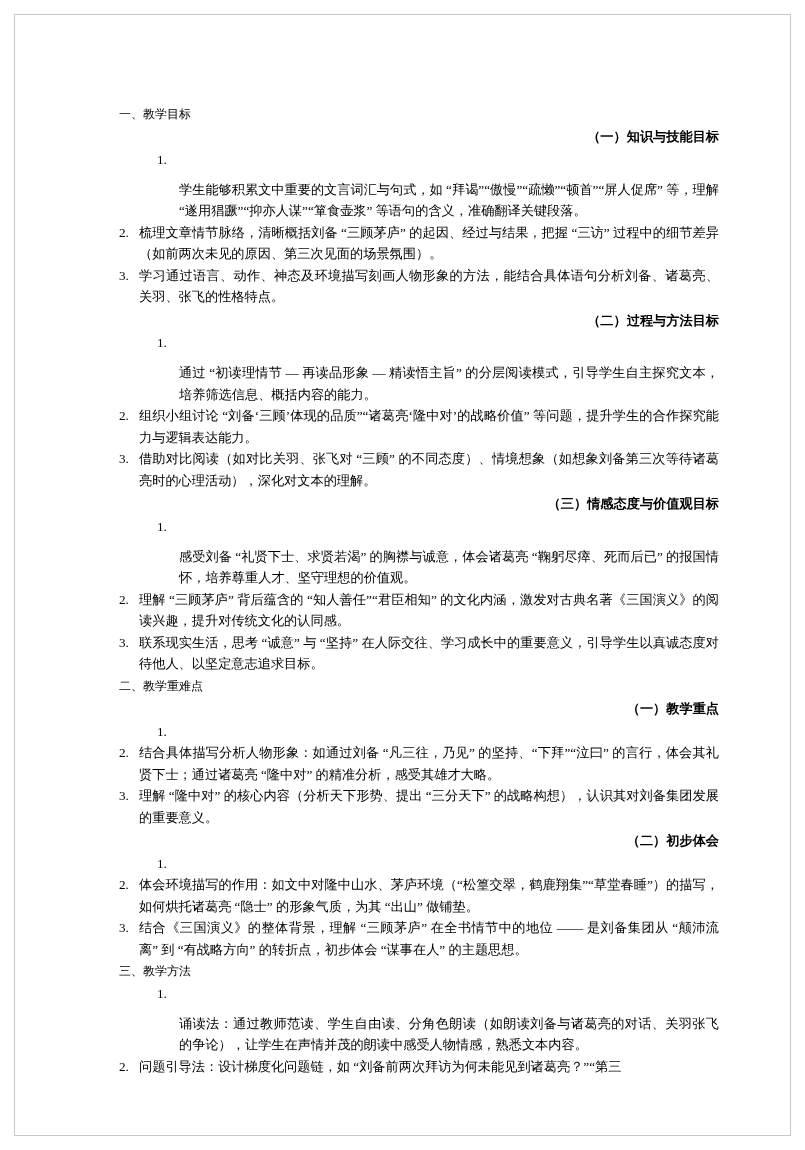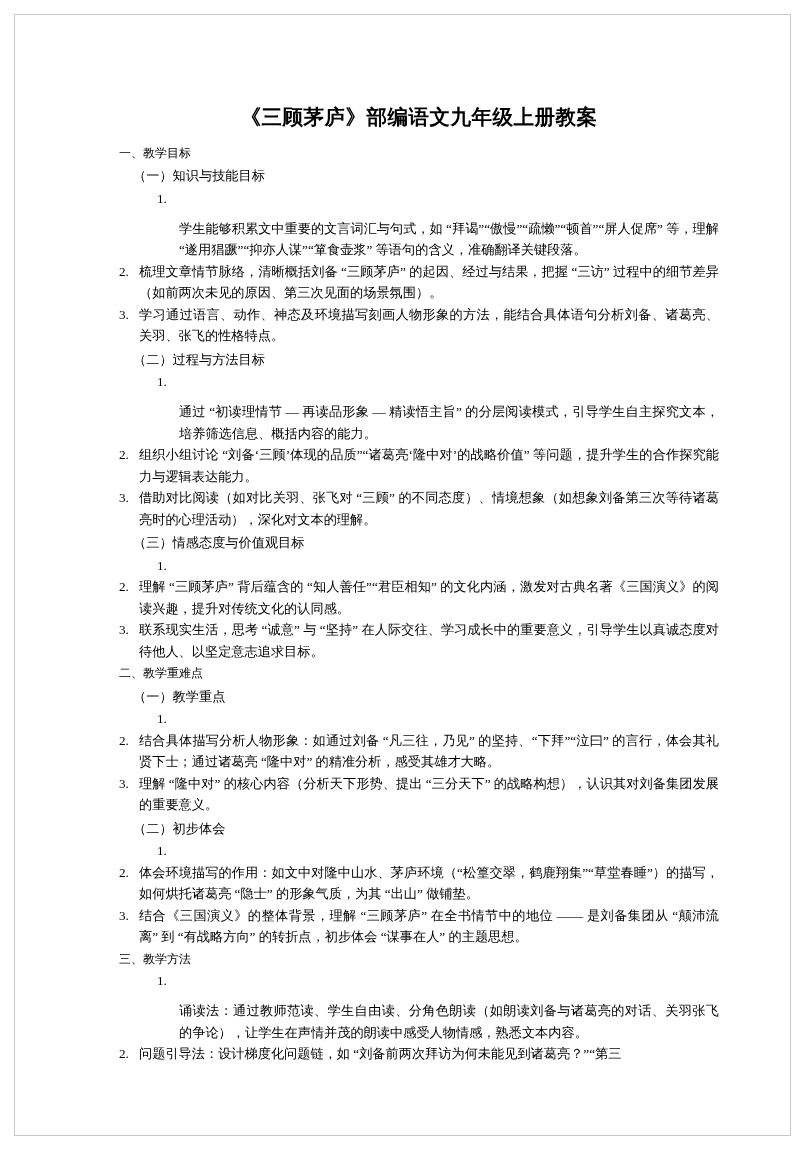--- a/index.html
+++ b/index.html
@@ -42,24 +42,25 @@
     font-family: "Liberation Serif", "DejaVu Serif", serif;
   }
   .h1 {
     font-size: 12px;
     font-weight: normal;
     margin: 2px 0 1px 0;
     line-height: 1.62;
   }
   .h2 {
     font-size: 13.2px;
-    font-weight: normal;
+    font-weight: bold;
     margin: 2px 0 1px 0;
     padding-left: 14px;
     line-height: 1.62;
+    text-align: right;
   }
   
   .num {
     display: flex;
     font-size: 13.2px;
     line-height: 1.63;
     margin: 0;
   }
   .num > .n {
     flex: 0 0 auto;
@@ -89,21 +90,20 @@
   b.inline {
     font-weight: normal;
   }
 </style>
 </head>
 <body>
 
 <div class="page">
   <div class="sheet">
     <div class="content">
-      <h1 class="doc-title">《三顾茅庐》部编语文九年级上册教案</h1>
       <div id="sections">
           <div class="h1">一、教学目标</div>
           <div class="h2">（一）知识与技能目标</div>
           <div class="subnum">
             <span class="n">1.</span>
             <span class="t">学生能够积累文中重要的文言词汇与句式，如 “拜谒”“傲慢”“疏懒”“顿首”“屏人促席” 等，理解 “遂用猖蹶”“抑亦人谋”“箪食壶浆” 等语句的含义，准确翻译关键段落。</span>
           </div>
           <div class="num">
             <span class="n">2.</span>
             <span class="t">梳理文章情节脉络，清晰概括刘备 “三顾茅庐” 的起因、经过与结果，把握 “三访” 过程中的细节差异（如前两次未见的原因、第三次见面的场景氛围）。</span>
@@ -121,20 +121,21 @@
             <span class="n">2.</span>
             <span class="t">组织小组讨论 “刘备‘三顾’体现的品质”“诸葛亮‘隆中对’的战略价值” 等问题，提升学生的合作探究能力与逻辑表达能力。</span>
           </div>
           <div class="num">
             <span class="n">3.</span>
             <span class="t">借助对比阅读（如对比关羽、张飞对 “三顾” 的不同态度）、情境想象（如想象刘备第三次等待诸葛亮时的心理活动），深化对文本的理解。</span>
           </div>
           <div class="h2">（三）情感态度与价值观目标</div>
           <div class="subnum">
             <span class="n">1.</span>
+            <span class="t">感受刘备 “礼贤下士、求贤若渴” 的胸襟与诚意，体会诸葛亮 “鞠躬尽瘁、死而后已” 的报国情怀，培养尊重人才、坚守理想的价值观。</span>
           </div>
           <div class="num">
             <span class="n">2.</span>
             <span class="t">理解 “三顾茅庐” 背后蕴含的 “知人善任”“君臣相知” 的文化内涵，激发对古典名著《三国演义》的阅读兴趣，提升对传统文化的认同感。</span>
           </div>
           <div class="num">
             <span class="n">3.</span>
             <span class="t">联系现实生活，思考 “诚意” 与 “坚持” 在人际交往、学习成长中的重要意义，引导学生以真诚态度对待他人、以坚定意志追求目标。</span>
           </div>
           <div class="h1">二、教学重难点</div>

